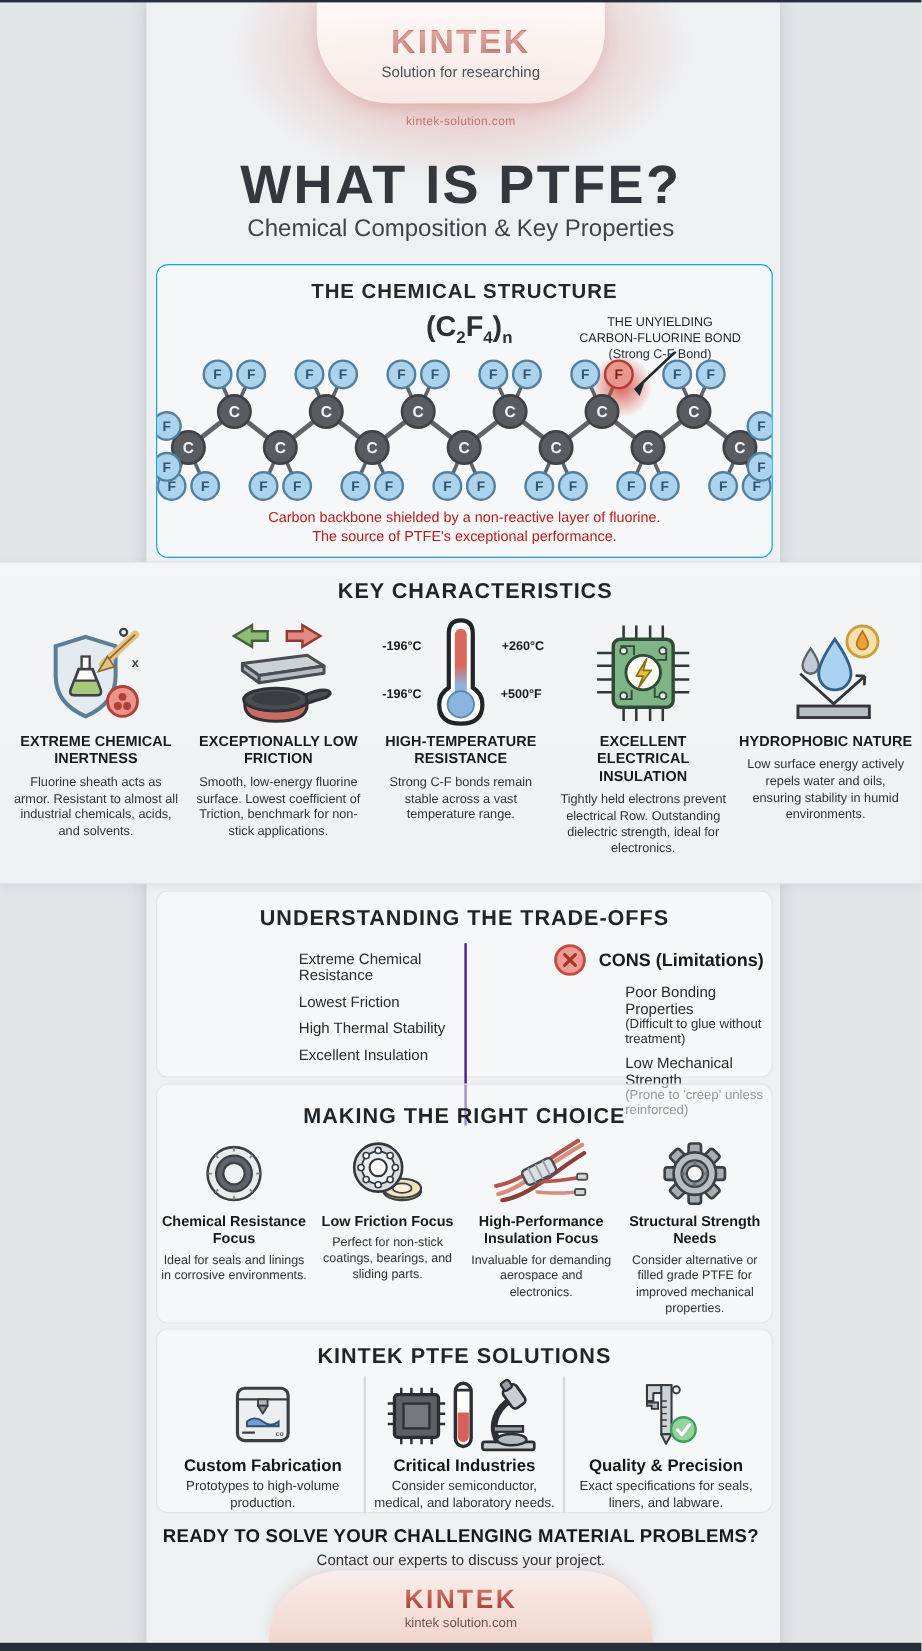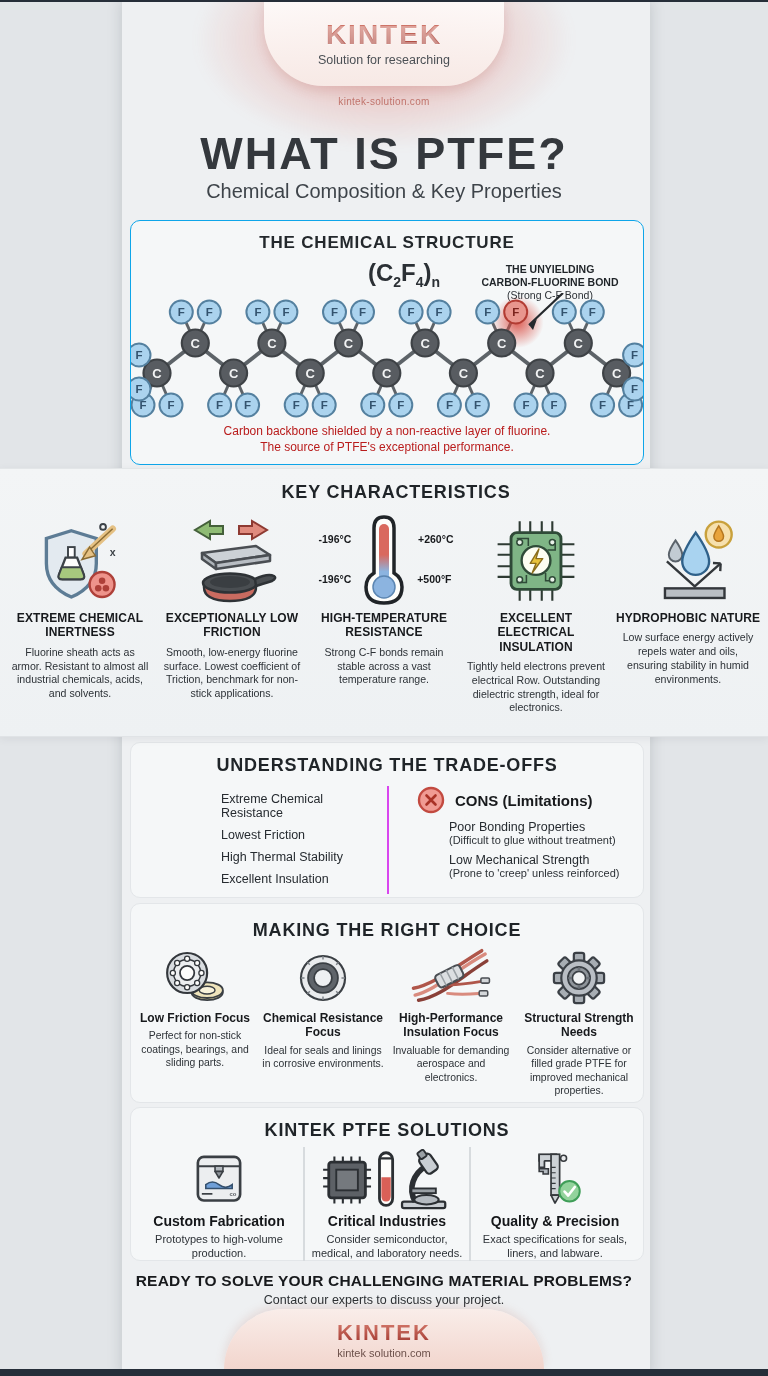--- a/index.html
+++ b/index.html
@@ -43,25 +43,25 @@
     font-size:45px;font-weight:bold;letter-spacing:2px;color:#34383d;}
   .main-subtitle{position:absolute;left:0;top:180px;width:768px;text-align:center;
     font-size:20px;color:#3e444a;}
   
   .chem-card{
     position:absolute;left:130px;top:220px;width:512px;height:243px;
     background:rgba(252,253,254,.55);border:1px solid #0ea5e9;border-radius:10px;
   }
   .chem-heading{position:absolute;left:0;top:12px;width:100%;text-align:center;
     font-size:17px;font-weight:bold;letter-spacing:.8px;color:#23282c;}
-  .formula{position:absolute;left:17px;top:38px;width:100%;text-align:center;
+  .formula{position:absolute;left:4px;top:38px;width:100%;text-align:center;
     font-size:24px;font-weight:bold;color:#2b3035;}
   .formula sub{font-size:14px;}
   .bond-note{position:absolute;left:330px;top:42px;width:178px;text-align:center;line-height:1.25;}
-  .bond-note .b1{font-size:10.5px;font-weight:bold;color:#1f2428;}
+  .bond-note .b1{font-size:10.5px;font-weight:normal;color:#1f2428;}
   .bond-note .b3{font-size:10.5px;color:#2a2f34;}
   .molecule-wrap{position:absolute;left:0px;top:72px;width:512px;height:128px;}
   .chem-caption{position:absolute;left:0;top:202px;width:100%;text-align:center;
     font-size:12px;color:#b91c1c;line-height:1.35;font-weight:500;}
   
   .band{
     position:absolute;left:0;top:468px;width:768px;height:267px;
     background:linear-gradient(180deg,#f3f5f6,#eef1f3);
     border-top:1px solid #e3e6e8;border-bottom:1px solid #e0e3e6;
     box-shadow:0 2px 8px rgba(60,70,80,.08);
@@ -80,24 +80,24 @@
   
   .card{
     position:absolute;background:rgba(252,253,254,.5);border:1px solid #e3e6e9;border-radius:10px;
   }
   .tradeoffs{left:130px;top:742px;width:512px;height:154px;}
   .section-heading{text-align:center;font-size:18px;font-weight:bold;letter-spacing:.8px;color:#1f2428;}
   .tradeoffs .section-heading{margin-top:12px;}
   .to-cols{display:flex;margin-top:10px;}
   .to-col{width:50%;box-sizing:border-box;}
   .to-pros{padding-left:58px;}
-  .to-cons{padding-left:28px;border-left:2px solid #d946ef;}
+  .to-cons{padding-left:72px;border-left:2px solid #4c1d95;}
   .to-head{display:flex;align-items:center;gap:10px;}
   .to-head-label{font-size:15px;font-weight:bold;color:#17191c;}
-  .to-list{margin:6px 0 0 32px;}
+  .to-list{margin:6px 0 0 60px;}
   .to-item{font-size:12.5px;color:#262b30;margin:0 0 8px 0;}
   .to-item-main{font-size:12.5px;color:#262b30;}
   .to-item-sub{font-size:11px;color:#2c3136;margin-bottom:7px;}
   
   .choice{left:130px;top:903px;width:512px;height:198px;}
   .choice .section-heading{margin-top:16px;}
   .choice-cols{display:flex;justify-content:center;gap:6px;margin-top:4px;}
   .choice-col{width:122px;text-align:center;}
   .choice-iconbox{height:66px;display:flex;align-items:center;justify-content:center;}
   .choice-title{font-size:12px;font-weight:bold;color:#17191c;line-height:1.2;}
@@ -454,20 +454,37 @@
   </div>
 </div>
 
 <div class="card choice">
   <div class="section-heading">MAKING THE RIGHT CHOICE</div>
   <div class="choice-cols">
 
     <div class="choice-col">
       <div class="choice-iconbox">
         <span>
+          <svg width="64" height="62" viewBox="0 0 90 80">
+            <circle cx="45" cy="40" r="31" fill="#e9ebed" stroke="#3a3f44" stroke-width="3"></circle>
+            <g stroke="#7b8187" stroke-width="2">
+              <path d="M45 9 V14 M45 66 V71 M14 40 H19 M71 40 H76 M23 18 L26.5 21.5 M63.5 58.5 L67 62 M67 18 L63.5 21.5 M26.5 58.5 L23 62"></path>
+            </g>
+            <circle cx="45" cy="40" r="21" fill="#5f646a" stroke="#3a3f44" stroke-width="2.5"></circle>
+            <circle cx="45" cy="40" r="12.5" fill="#eef0f2" stroke="#3a3f44" stroke-width="2.5"></circle>
+          </svg>
+        </span>
+      </div>
+      <div class="choice-title">Chemical Resistance Focus</div>
+      <div class="choice-desc">Ideal for seals and linings in corrosive environments.</div>
+    </div>
+
+    <div class="choice-col">
+      <div class="choice-iconbox">
+        <span>
           <svg width="70" height="62" viewBox="0 0 98 80">
             <ellipse cx="66" cy="60" rx="22" ry="11" fill="#e5d69c" stroke="#3a3f44" stroke-width="2.5"></ellipse>
             <ellipse cx="66" cy="57" rx="22" ry="11" fill="#efe4bb" stroke="#3a3f44" stroke-width="2.5"></ellipse>
             <ellipse cx="66" cy="57" rx="11" ry="5.5" fill="#f8f2da" stroke="#3a3f44" stroke-width="2"></ellipse>
             <circle cx="38" cy="33" r="28" fill="#d8dce0" stroke="#33373c" stroke-width="3"></circle>
             <circle cx="38" cy="33" r="19" fill="#eceef0" stroke="#33373c" stroke-width="2"></circle>
             <g fill="#fdfdfc" stroke="#33373c" stroke-width="1.8">
               <circle cx="38" cy="13" r="3.6"></circle>
                 <circle cx="38" cy="53" r="3.6"></circle>
               <circle cx="18" cy="33" r="3.6"></circle>
@@ -476,37 +493,20 @@
                 <circle cx="52" cy="19" r="3.6"></circle>
               <circle cx="24" cy="47" r="3.6"></circle>
                 <circle cx="52" cy="47" r="3.6"></circle>
             </g>
             <circle cx="38" cy="33" r="10" fill="#fdfdfc" stroke="#33373c" stroke-width="2.5"></circle>
           </svg>
         </span>
       </div>
       <div class="choice-title">Low Friction Focus</div>
       <div class="choice-desc">Perfect for non-stick coatings, bearings, and sliding parts.</div>
-    </div>
-
-    <div class="choice-col">
-      <div class="choice-iconbox">
-        <span>
-          <svg width="64" height="62" viewBox="0 0 90 80">
-            <circle cx="45" cy="40" r="31" fill="#e9ebed" stroke="#3a3f44" stroke-width="3"></circle>
-            <g stroke="#7b8187" stroke-width="2">
-              <path d="M45 9 V14 M45 66 V71 M14 40 H19 M71 40 H76 M23 18 L26.5 21.5 M63.5 58.5 L67 62 M67 18 L63.5 21.5 M26.5 58.5 L23 62"></path>
-            </g>
-            <circle cx="45" cy="40" r="21" fill="#5f646a" stroke="#3a3f44" stroke-width="2.5"></circle>
-            <circle cx="45" cy="40" r="12.5" fill="#eef0f2" stroke="#3a3f44" stroke-width="2.5"></circle>
-          </svg>
-        </span>
-      </div>
-      <div class="choice-title">Chemical Resistance Focus</div>
-      <div class="choice-desc">Ideal for seals and linings in corrosive environments.</div>
     </div>
 
     <div class="choice-col">
       <div class="choice-iconbox">
         <span>
           <svg width="82" height="62" viewBox="0 0 96 72">
             <g fill="none" stroke-linecap="round">
               <path d="M6 56 C30 50 52 28 88 8" stroke="#d98b7e" stroke-width="4"></path>
               <path d="M4 48 C28 44 54 22 84 4" stroke="#b0564a" stroke-width="4"></path>
               <path d="M10 62 C36 58 58 36 90 16" stroke="#8a4038" stroke-width="4"></path>

